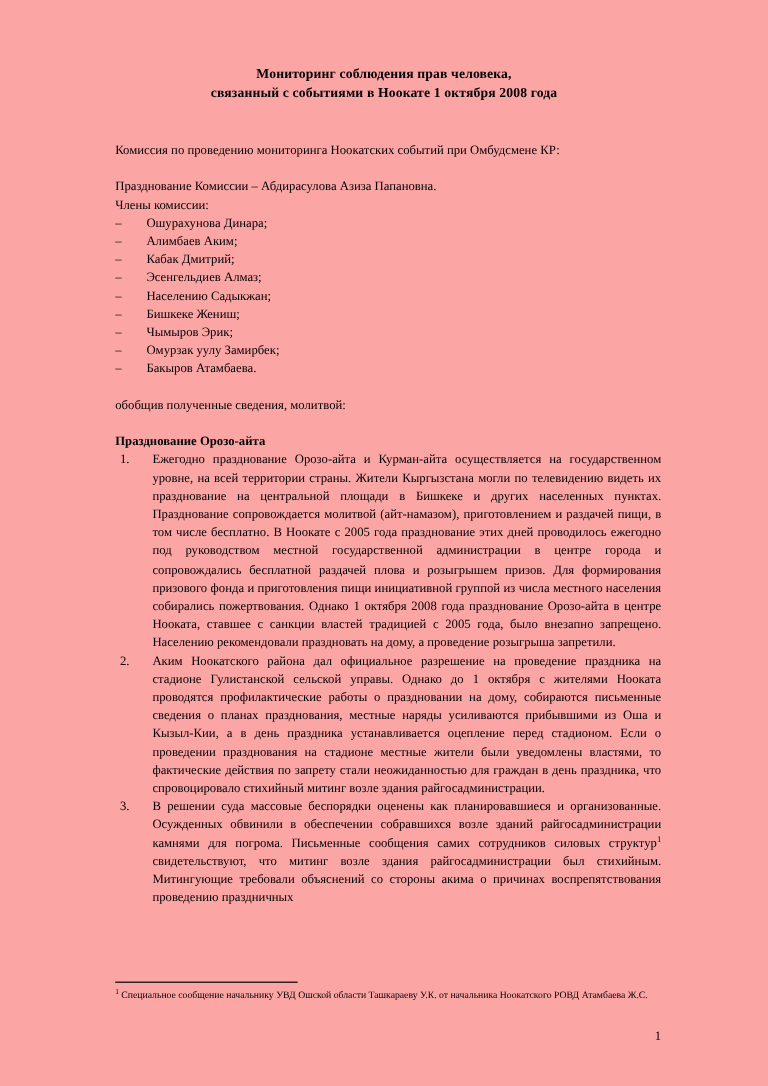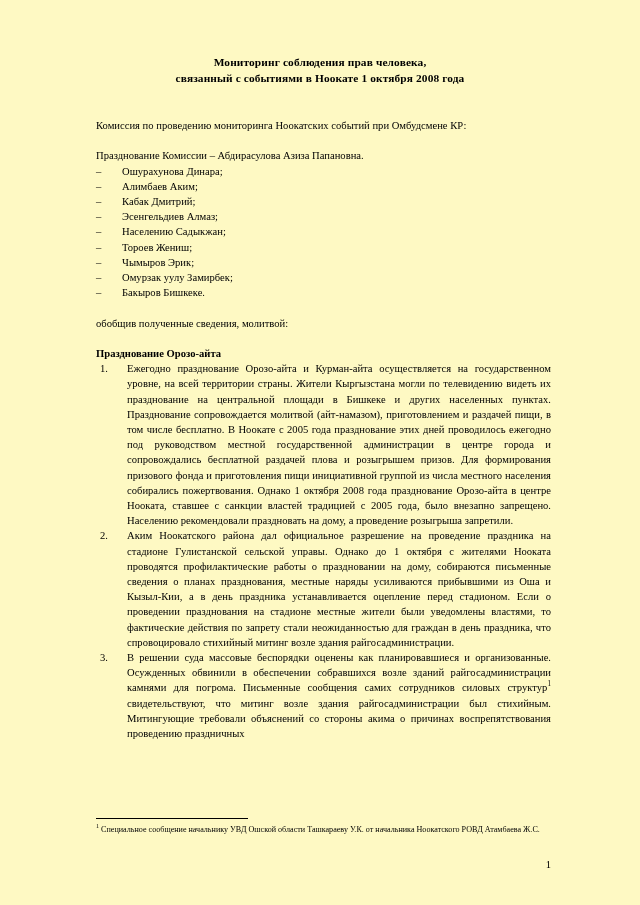--- a/index.html
+++ b/index.html
@@ -10,21 +10,21 @@
   }
   body {
     font-family: "Liberation Serif", "DejaVu Serif", serif;
     color: #000000;
   }
   .page {
     position: relative;
     width: 640px;
     height: 905px;
     margin: 0;
-    background: #fef9c3;
+    background: #fca5a5;
     box-sizing: border-box;
     overflow: hidden;
   }
 
   
   .title-block {
     position: absolute;
     left: 0;
     top: 55px;
     width: 640px;
@@ -150,20 +150,21 @@
     <span class="title-line">связанный с событиями в Ноокате 1 октября 2008 года</span>
   </div>
 
   <div class="body-col">
 
     <p class="para">Комиссия по проведению мониторинга Ноокатских событий при Омбудсмене КР:</p>
 
     <div class="spacer"></div>
 
     <p class="para">Празднование Комиссии – Абдирасулова Азиза Папановна.</p>
+    <p class="para">Члены комиссии:</p>
 
     <ul class="member-list">
       <li class="member-item">
         <span class="member-dash">–</span>
         <span>Ошурахунова Динара;</span>
       </li>
       <li class="member-item">
         <span class="member-dash">–</span>
         <span>Алимбаев Аким;</span>
       </li>
@@ -174,33 +175,33 @@
       <li class="member-item">
         <span class="member-dash">–</span>
         <span>Эсенгельдиев Алмаз;</span>
       </li>
       <li class="member-item">
         <span class="member-dash">–</span>
         <span>Населению Садыкжан;</span>
       </li>
       <li class="member-item">
         <span class="member-dash">–</span>
-        <span>Тороев Жениш;</span>
+        <span>Бишкеке Жениш;</span>
       </li>
       <li class="member-item">
         <span class="member-dash">–</span>
         <span>Чымыров Эрик;</span>
       </li>
       <li class="member-item">
         <span class="member-dash">–</span>
         <span>Омурзак уулу Замирбек;</span>
       </li>
       <li class="member-item">
         <span class="member-dash">–</span>
-        <span>Бакыров Бишкеке.</span>
+        <span>Бакыров Атамбаева.</span>
       </li>
     </ul>
 
     <div class="spacer"></div>
 
     <p class="para">обобщив полученные сведения, молитвой:</p>
 
     <div class="spacer"></div>
 
     <p class="sec-head">Празднование Орозо-айта</p>

